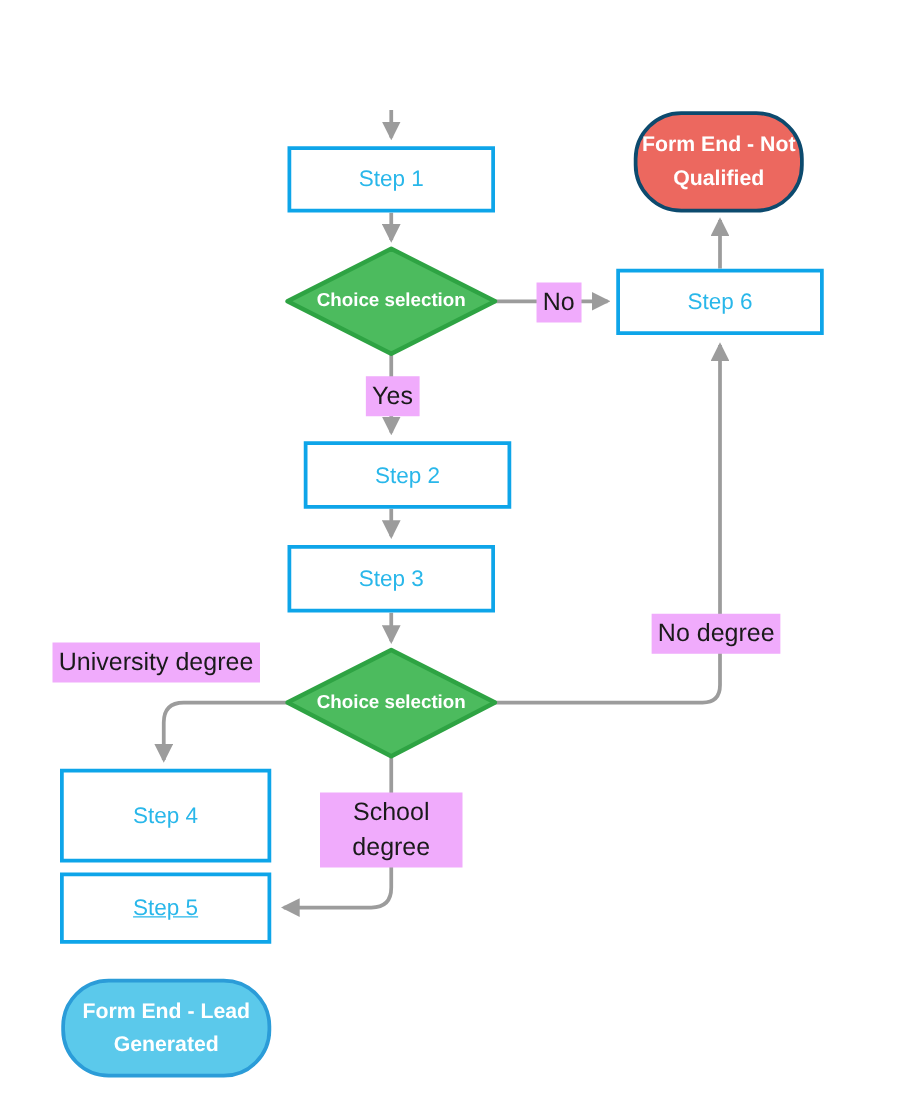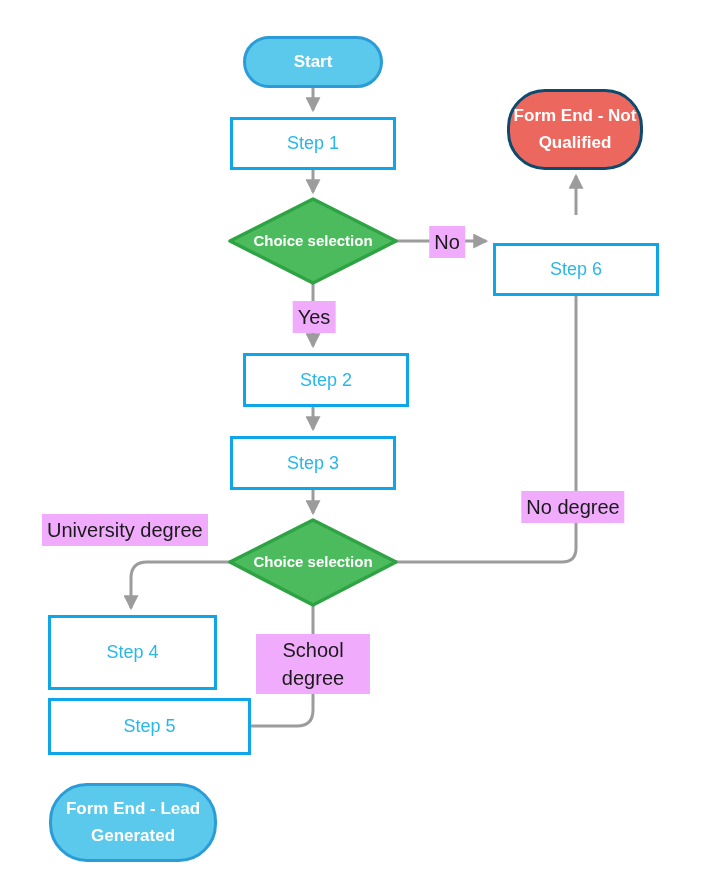--- a/index.html
+++ b/index.html
@@ -107,31 +107,28 @@
       <path d="M313,605 L313,710 Q313,726 297,726 L227,726" marker-end="url(#arrow)"></path>
       <path d="M396,562 L562,562 Q576,562 576,548 L576,276" marker-end="url(#arrow)"></path>
     </g>
 
     <g stroke="#2EA343" stroke-width="3.5" fill="#4CBB5E" stroke-linejoin="round">
       <polygon points="313,199 396,241 313,283 230,241"></polygon>
       <polygon points="313,520 396,562 313,605 230,562"></polygon>
     </g>
   </svg>
 
-  <div class="node terminator-blue" style="left:243px; top:36px; width:140px; height:52px; border-radius:26px;">
-    <span class="term-inner">Start</span>
-  </div>
 
   <div class="node process" style="left:230px; top:117px; width:166px; height:53px;">
     <span>Step 1</span>
   </div>
 
   <div class="diamond-label" style="left:233px; top:232px;">Choice selection</div>
 
-  <div class="node process" style="left:493px; top:215px; width:166px; height:53px;margin-top:28px;">
+  <div class="node process" style="left:493px; top:215px; width:166px; height:53px;">
     <span>Step 6</span>
   </div>
 
   <div class="node terminator-red" style="left:507px; top:89px; width:136px; height:81px;">
     <span class="term-inner">Form End - Not Qualified</span>
   </div>
 
   <div class="node process" style="left:230px; top:353px; width:166px; height:54px;margin-left:13px;">
     <span>Step 2</span>
   </div>
@@ -139,21 +136,21 @@
   <div class="node process" style="left:230px; top:436px; width:166px; height:54px;">
     <span>Step 3</span>
   </div>
 
   <div class="diamond-label" style="left:233px; top:553px;">Choice selection</div>
 
   <div class="node process" style="left:48px; top:615px; width:169px; height:75px;">
     <span>Step 4</span>
   </div>
 
-  <div class="node process" style="left:48px; top:698px; width:203px; height:57px;">
+  <div class="node process" style="left:48px; top:698px; width:169px; height:57px;text-decoration:underline;">
     <span>Step 5</span>
   </div>
 
   <div class="node terminator-blue" style="left:49px; top:783px; width:168px; height:79px;">
     <span class="term-inner" style="max-width:140px;">Form End - Lead Generated</span>
   </div>
 
   <div class="edge-label centered" style="left:447px; top:242px;">No</div>
 
   <div class="edge-label centered" style="left:314px; top:317px;">Yes</div>

